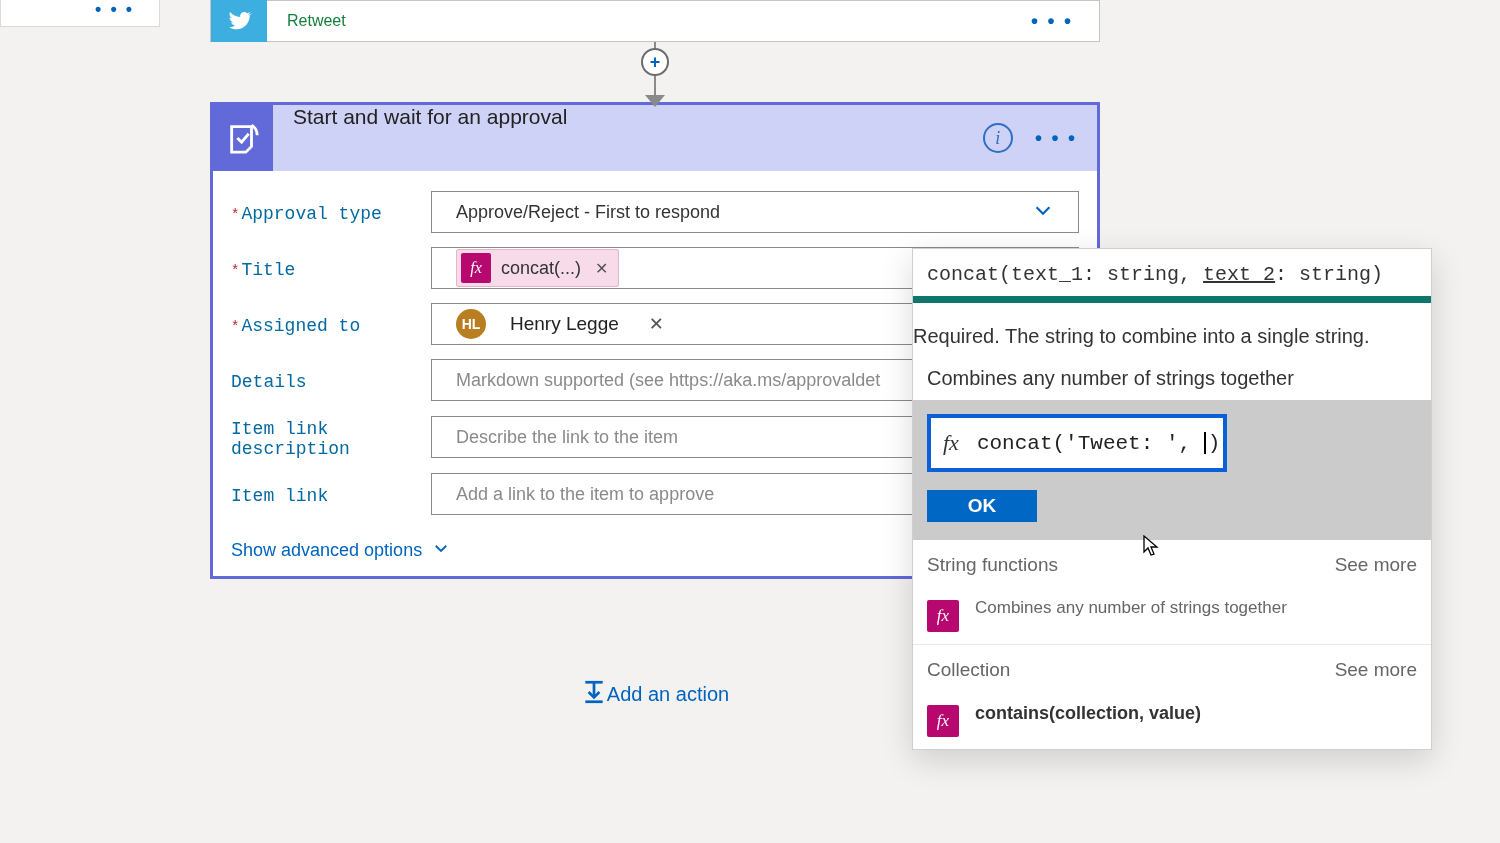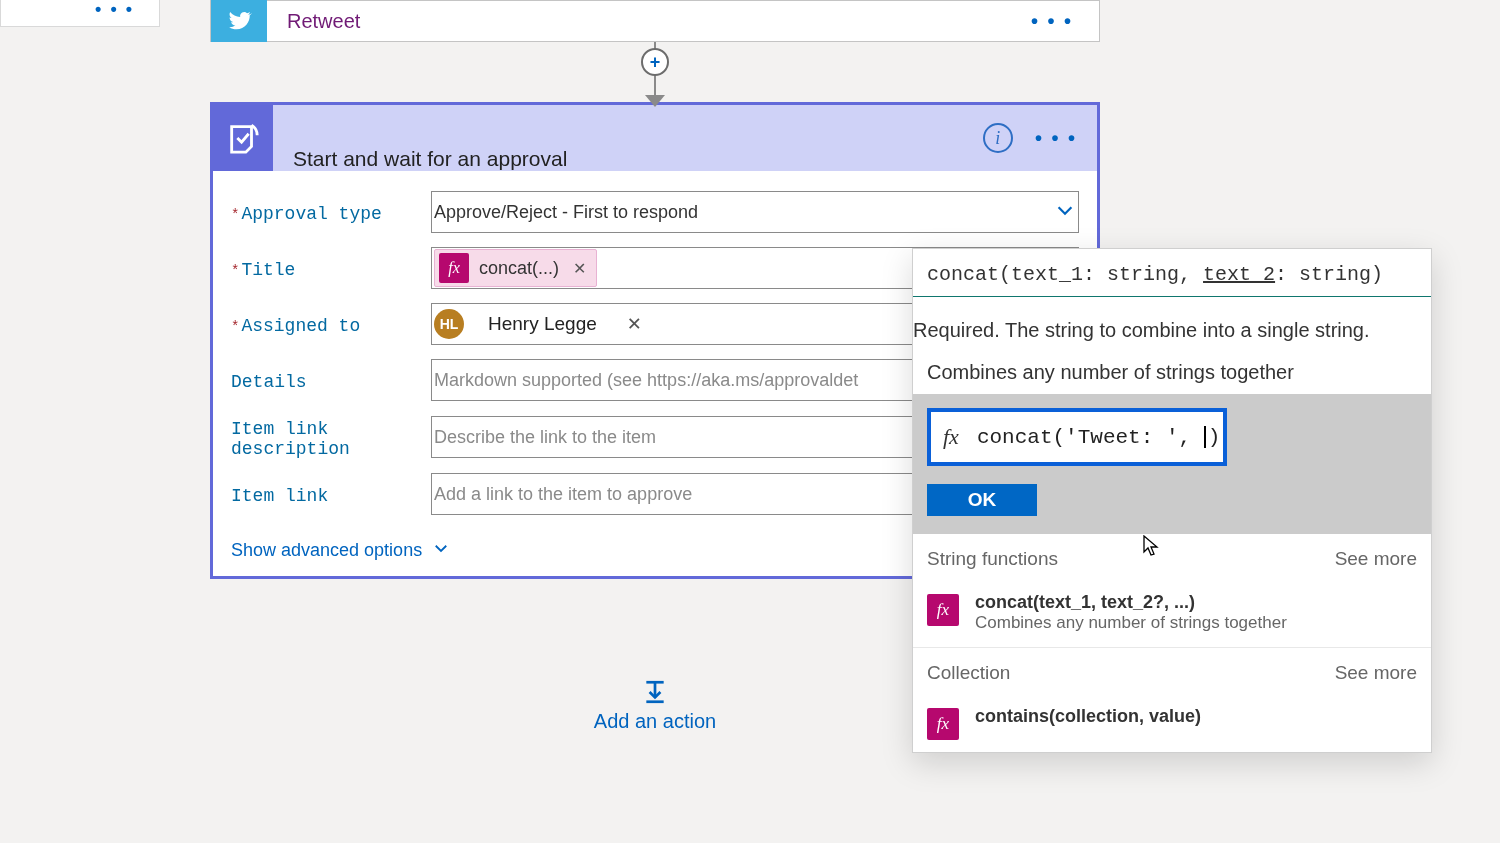--- a/index.html
+++ b/index.html
@@ -26,51 +26,51 @@
   .retweet-card {
     background:#fff; border:1px solid #c4c4c4; height:42px;
     display:flex; align-items:center; justify-content:space-between;
     padding-right:26px;
   }
   .retweet-left { display:flex; align-items:center; gap:20px; }
   .twitter-icon {
     width:56px; height:42px; background:#3cafe0; display:flex; align-items:center; justify-content:center;
   }
   .twitter-icon svg { width:28px; height:28px; fill:#fff; }
-  .retweet-title { font-size:20px; color:#701a75; }
+  .retweet-title { font-size:16px; color:#15803d; }
   .dots { color:#0064bf; font-size:20px; letter-spacing:2px; font-weight:bold; }
 
   .connector { text-align:center; position:relative; height:60px; }
   .conn-line { width:2px; height:60px; background:#8a8a8a; margin:0 auto; }
   .plus-btn {
     position:absolute; top:6px; left:50%; transform:translateX(-50%);
     width:28px; height:28px; border-radius:50%; background:#fff; border:2px solid #6c6c6c;
     display:flex; align-items:center; justify-content:center; color:#0064bf; font-size:18px; font-weight:bold;
   }
   .arrow { position:absolute; bottom:-5px; left:50%; transform:translateX(-50%); width:0; height:0; border-left:10px solid transparent; border-right:10px solid transparent; border-top:12px solid #8a8a8a; }
 
   .approval-card {
     border:3px solid #6269d9; background:#fff;
   }
   .approval-header {
     background:#cfd2f7; height:66px; display:flex; align-items:center; justify-content:space-between;
     padding-right:20px;
   }
-  .ah-left { display:flex; align-items:flex-end; gap:20px; }
+  .ah-left { display:flex; align-items:flex-start; gap:20px; }
   .approval-icon { width:60px; height:66px; background:#6269d9; display:flex; align-items:center; justify-content:center; }
   .approval-icon svg { width:34px; height:34px; stroke:#fff; fill:none; stroke-width:2; }
   .ah-title { font-size:21px; color:#222; }
   .ah-right { display:flex; align-items:center; gap:22px; }
   .info-icon { width:30px; height:30px; border:2px solid #2e6ec4; border-radius:50%; display:flex; align-items:center; justify-content:center; color:#2e6ec4; font-family:Georgia,serif; font-style:italic; font-size:18px; }
 
   .form-body { padding:20px 18px 14px 18px; }
   .form-row { display:flex; align-items:center; margin-bottom:14px; position:relative; }
   .form-label { width:200px; color:#0369a1; font-size:18px; padding-top:4px;font-family:Liberation Mono, monospace; }
   .req::before { content:"*"; color:#a4262c; margin-right:2px; font-size:14px; }
-  .form-field { flex:1; border:1px solid #8a8a8a; background:#fff; min-height:42px; display:flex; align-items:center; padding:0 2px; font-size:18px; color:#333; position:relative; }
+  .form-field { flex:1; border:1px solid #8a8a8a; background:#fff; min-height:42px; display:flex; align-items:center; padding:0 24px; font-size:18px; color:#333; position:relative; }
   .select-field { justify-content:space-between; }
   .chev { color:#0064bf; }
   .chev svg{width:22px;height:22px;fill:none;stroke:#0064bf;stroke-width:2.4;}
   .placeholder { color:#8a8a8a; }
 
   .token {
     display:inline-flex; align-items:center; gap:10px; background:#f7dbe9; border:1px solid #e8b2d3; padding:3px 10px 3px 4px; border-radius:2px; font-size:18px; color:#333;
   }
   .fx-chip { width:30px; height:30px; background:#b6086e; color:#fff; display:flex; align-items:center; justify-content:center; font-style:italic; font-family:Georgia,serif; font-size:16px; border-radius:2px; }
   .tok-x { color:#555; font-size:16px; padding-left:4px; }
@@ -85,29 +85,29 @@
     position:absolute; right:-33px; top:50%; transform:translateY(-50%);
     width:26px; text-align:center; color:#777;
   }
   .grabber .g-arrow { font-size:13px; line-height:9px; }
   .grabber .g-count { font-size:15px; padding:2px 0; }
 
   .show-advanced { display:inline-flex; align-items:center; gap:10px; color:#0064bf; font-size:18px; margin-top:10px; }
   .sa-chev svg{width:18px;height:18px;fill:none;stroke:#0064bf;stroke-width:2.4;}
 
   .add-action { text-align:center; margin-top:100px; }
-  .add-action-inner { display:inline-flex; align-items:center; gap:0; color:#0064bf; font-size:20px;flex-direction:column; }
+  .add-action-inner { display:inline-flex; align-items:center; gap:0; color:#0064bf; font-size:20px; }
   .aa-icon svg{width:26px;height:26px;fill:none;stroke:#0064bf;stroke-width:2.5;}
 
   
   .popover {
     position:absolute; top:248px; left:912px; width:520px; background:#fff; border:1px solid #cfcfcf; box-shadow:0 10px 30px rgba(0,0,0,.15);
     display:flex; flex-direction:column;
   }
-  .po-sig { padding:14px 14px 10px; font-family:"Consolas","Courier New",monospace; font-size:20px; color:#333; border-bottom:1px solid #0f766e; }
+  .po-sig { padding:14px 14px 10px; font-family:"Consolas","Courier New",monospace; font-size:20px; color:#333; border-bottom:7px solid #0f766e; }
   .po-sig .ul { text-decoration:underline; }
   .po-desc { padding:20px 0 0; font-size:20px; color:#333; line-height:1.3; }
   .po-desc2 { padding:18px 14px 10px; font-size:20px; color:#333; }
   .po-inputbar { background:#cbcbcb; padding:14px 14px 18px; display:flex; flex-direction:column; gap:18px; }
   .fx-input-wrap { background:#fff; border:4px solid #0a60d8; display:flex; align-items:center; height:58px; padding:0 12px; gap:18px; width:300px; }
   .fx-input-wrap .fx { font-style:italic; font-family:Georgia,serif; font-size:22px; color:#333; }
   .fx-input-wrap .expr { font-family:"Consolas","Courier New",monospace; font-size:21px; color:#222; white-space:pre; }
   .cursor-caret { display:inline-block; width:2px; height:22px; background:#000; vertical-align:middle; animation:blink 1s steps(1) infinite; margin-right:2px; }
   @keyframes blink { 50%{opacity:0;} }
   .ok-btn { display:inline-flex; align-items:center; justify-content:center; background:#0067c5; color:#fff; font-size:19px; font-weight:600; width:110px; height:32px; }
@@ -268,21 +268,20 @@
     <div class="ok-btn">OK</div>
   </div>
 
   <div class="po-section">
     <span>String functions</span>
     <span>See more</span>
   </div>
   <div class="po-item">
     <div class="fx-sq">fx</div>
     <div class="pi-text">
-      <div class="t1">concat(text_1, text_2?, ...)</div>
       <div class="t2">Combines any number of strings together</div>
     </div>
   </div>
   <div class="po-divider"></div>
   <div class="po-section">
     <span>Collection</span>
     <span>See more</span>
   </div>
   <div class="po-item">
     <div class="fx-sq">fx</div>

